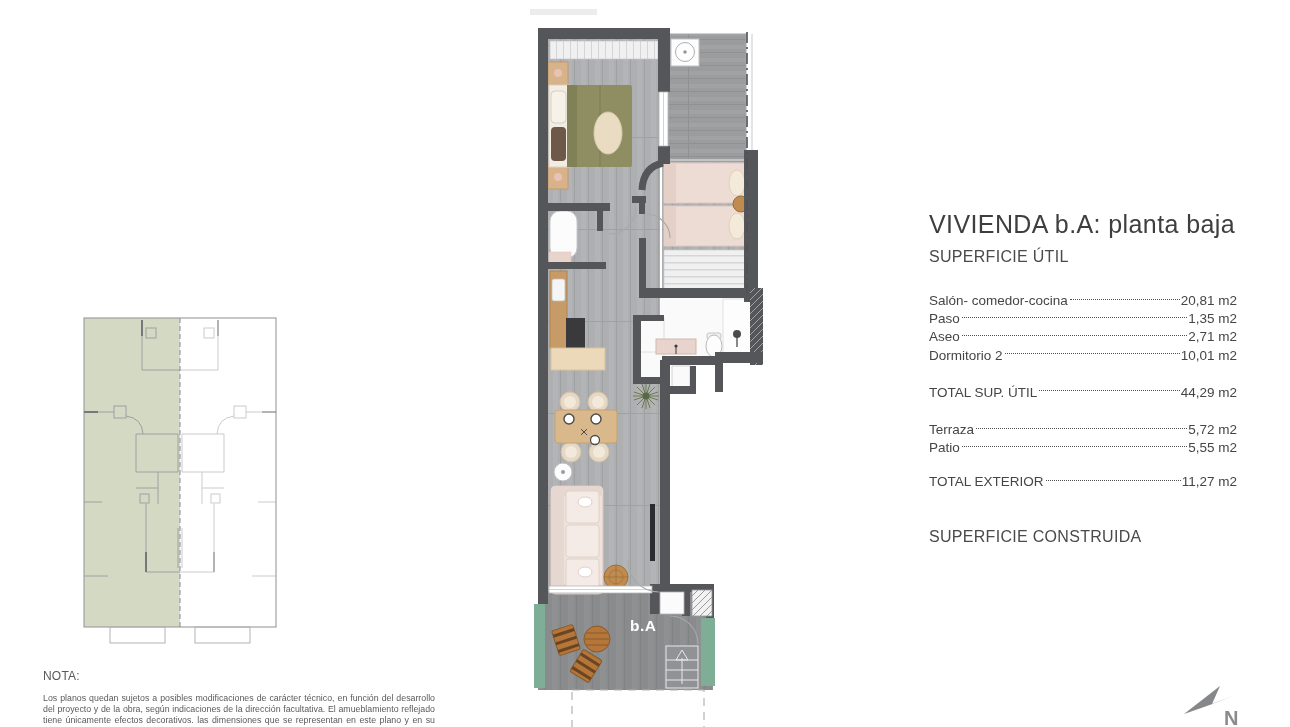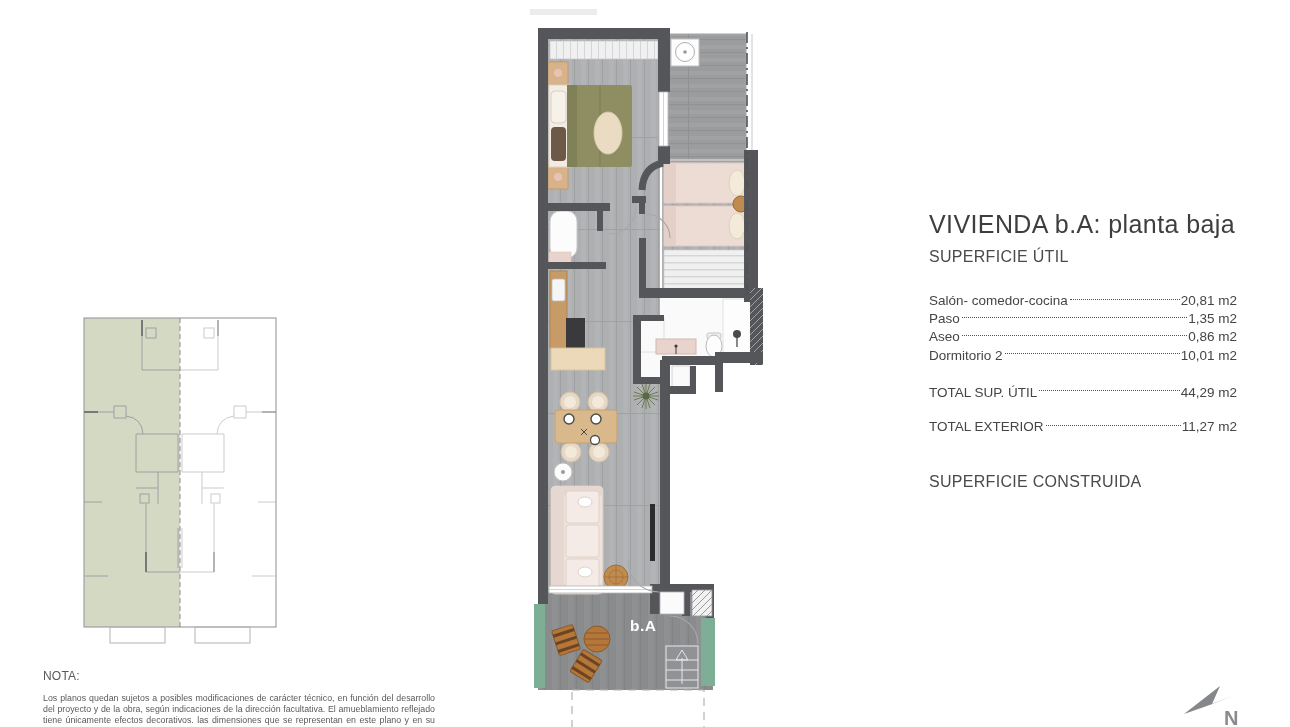--- a/index.html
+++ b/index.html
@@ -315,35 +315,47 @@
         <span class="val">20,81 m2</span>
       </div>
       <div class="row">
         <span>Paso</span>
         <span class="dots"></span>
         <span class="val">1,35 m2</span>
       </div>
       <div class="row">
         <span>Aseo</span>
         <span class="dots"></span>
-        <span class="val">0,86 m2</span>
+        <span class="val">2,71 m2</span>
       </div>
       <div class="row">
         <span>Dormitorio 2</span>
         <span class="dots"></span>
         <span class="val">10,01 m2</span>
       </div>
     </div>
 
     <div class="row total-row">
       <span>TOTAL SUP. ÚTIL</span>
       <span class="dots"></span>
       <span class="val">44,29 m2</span>
     </div>
 
+    <div class="rows-ext">
+      <div class="row">
+        <span>Terraza</span>
+        <span class="dots"></span>
+        <span class="val">5,72 m2</span>
+      </div>
+      <div class="row">
+        <span>Patio</span>
+        <span class="dots"></span>
+        <span class="val">5,55 m2</span>
+      </div>
+    </div>
 
     <div class="row total-ext">
       <span>TOTAL EXTERIOR</span>
       <span class="dots"></span>
       <span class="val">11,27 m2</span>
     </div>
 
     <div class="section-label heading-2">SUPERFICIE CONSTRUIDA</div>
 
   </div>

